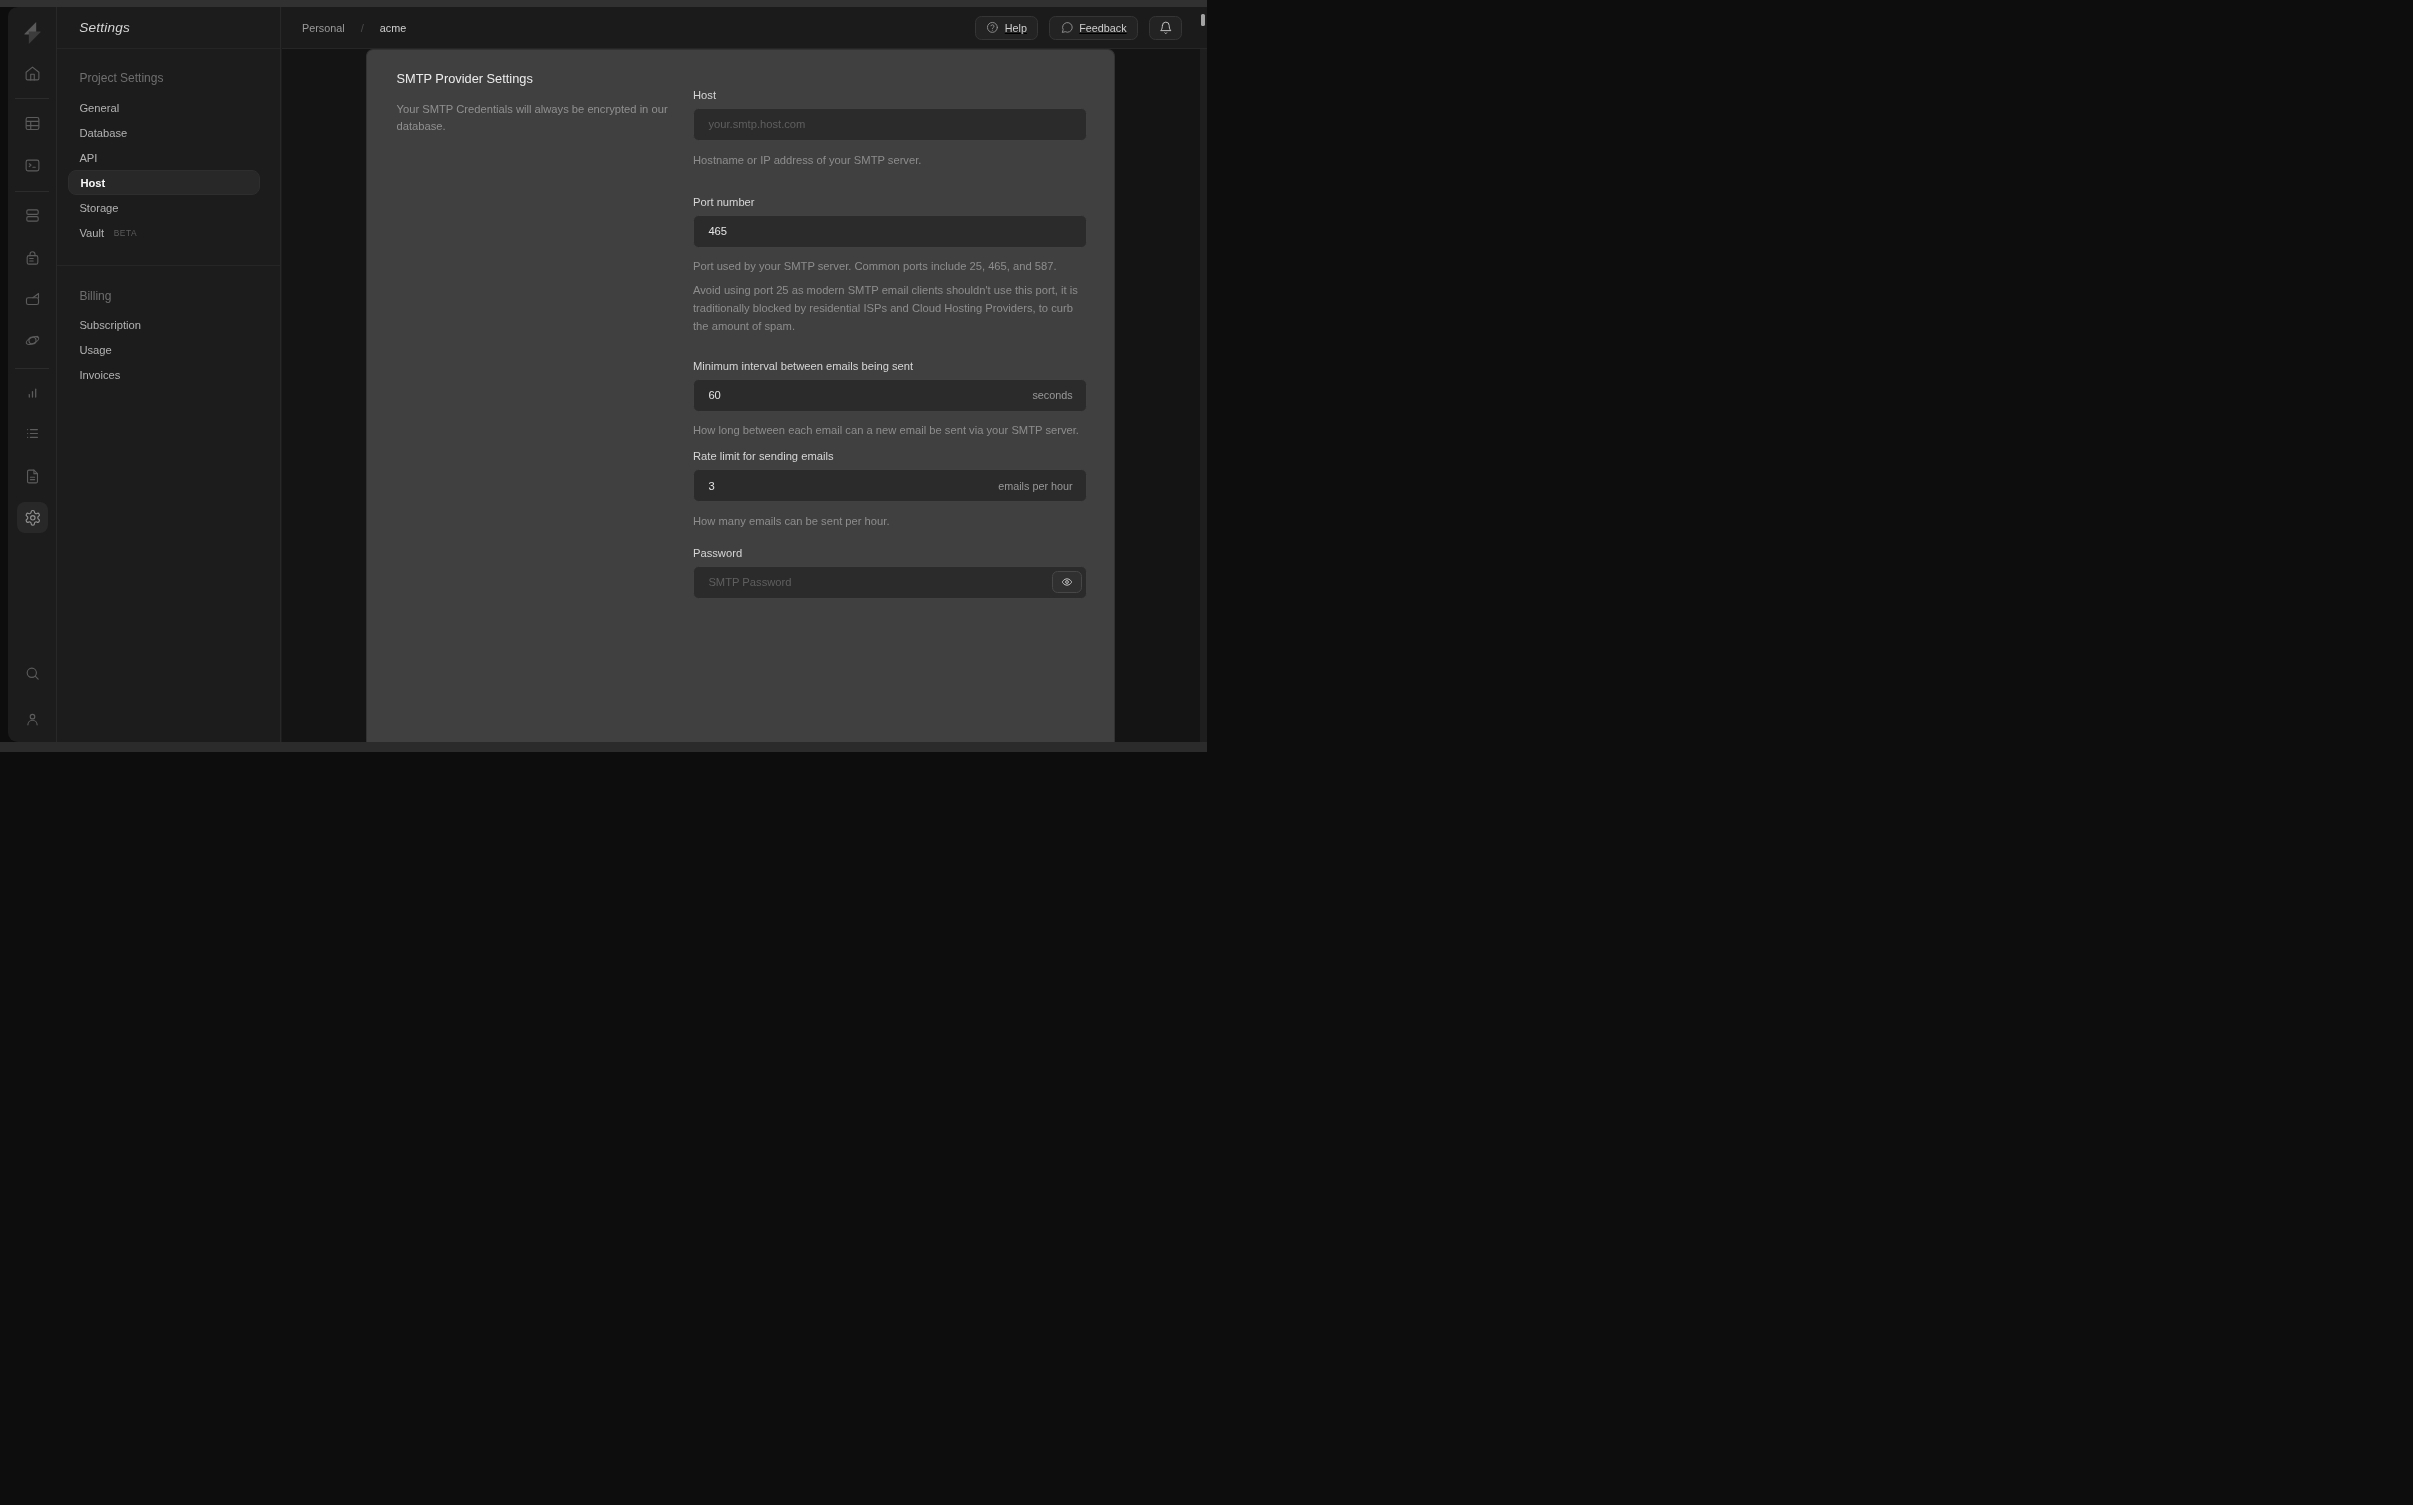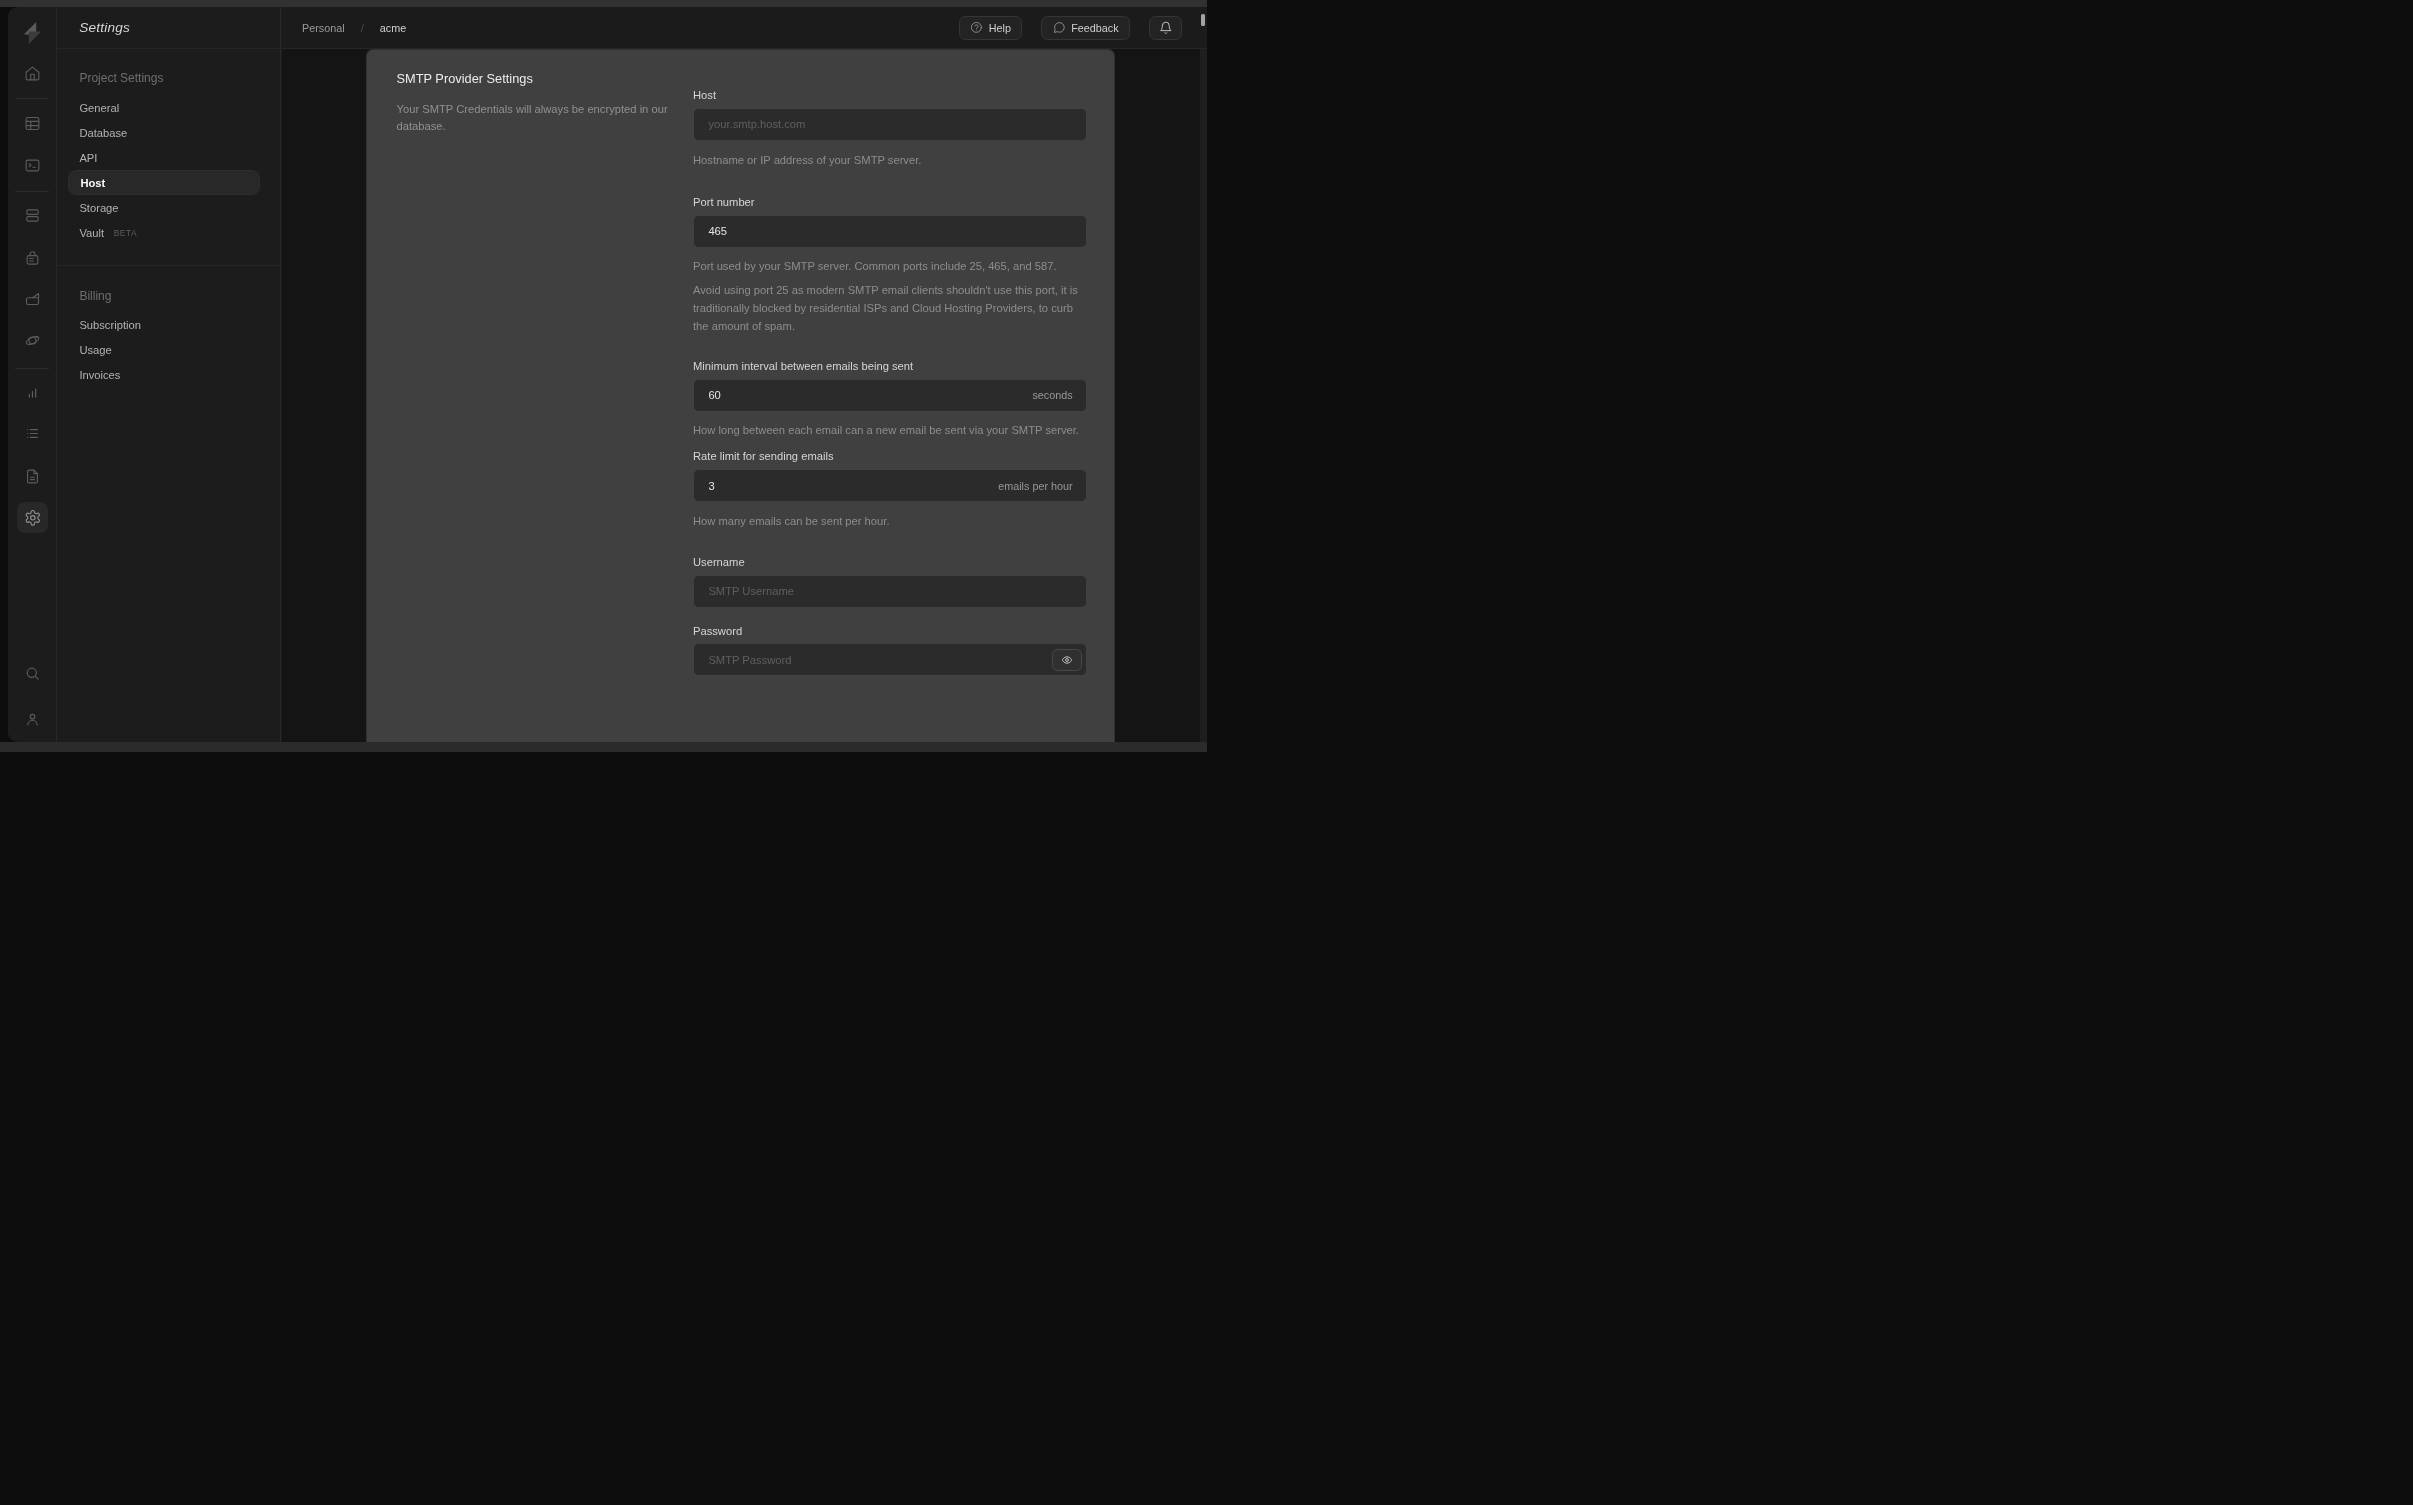--- a/index.html
+++ b/index.html
@@ -27,21 +27,21 @@
   .side-divider { border-top:0.8px solid #262626; margin:20px -11.2px 0 -11.2px; }
   .side-gap { height:22.3px; }
 
   
   .content { position:absolute; left:274px; top:0; right:0; height:100%; background:#1b1b1b; }
   .topbar { position:relative; height:42px; border-bottom:0.8px solid #262626; display:flex; align-items:center; padding:0 25px 0 20px; z-index:3; }
   .crumbs { display:flex; align-items:center; gap:16px; font-size:10.8px; }
   .crumb-org { color:#9a9a9a; cursor:pointer; }
   .crumb-sep { color:#4a4a4a; font-size:11.2px; }
   .crumb-project { color:#d0d0d0; cursor:pointer;text-align:center; }
-  .topbar-actions { margin-left:auto; display:flex; align-items:center; gap:19px; }
+  .topbar-actions { margin-left:auto; display:flex; align-items:center; gap:11px;text-decoration:underline; }
   .tb-btn { height:24px; display:flex; align-items:center; gap:5.6px; padding:0 10.4px; background:#232323; border:0.8px solid #353535; border-radius:6.4px; color:#cfcfcf; font-size:10.8px; cursor:pointer; }
   .tb-btn .ic { color:#949494; display:flex; }
   .tb-btn.icon-only { width:33px; justify-content:center; padding:0; }
 
   .scrim { position:absolute; left:0; top:42px; right:0; bottom:0; background:#141414; }
   .right-track { position:absolute; right:0; top:42px; bottom:0; width:7.2px; background:#1e1e1e; }
   .scroll-thumb { position:absolute; right:2.4px; top:6.4px; width:3.2px; height:12.8px; border-radius:1.6px; background:#a3a3a3; }
 
   
   .panel { position:absolute; left:84px; top:42px; width:749px; bottom:0; background:#404040; border:0.8px solid #323232; border-bottom:none; border-radius:7.2px 7.2px 0 0; z-index:2; }
@@ -294,26 +294,20 @@
 
         <div class="mt-rate">
           <label class="f-label">Rate limit for sending emails</label>
           <div class="input-wrap">
             <input class="text-input" type="text" value="3" style="">
             <span class="suffix">emails per hour</span>
           </div>
           <p class="f-help">How many emails can be sent per hour.</p>
         </div>
 
-        <div class="mt-user">
-          <label class="f-label">Username</label>
-          <div class="input-wrap">
-            <input class="text-input" type="text" placeholder="SMTP Username" style="">
-          </div>
-        </div>
 
         <div class="mt-pass">
           <label class="f-label">Password</label>
           <div class="input-wrap">
             <input class="text-input" type="password" placeholder="SMTP Password" style="">
             <button class="eye-btn" type="button">
               <svg width="12" height="12" viewBox="0 0 24 24" fill="none" stroke="currentColor" stroke-width="1.7" stroke-linejoin="round">
                 <path d="M2.5 12s3.5-6.5 9.5-6.5 9.5 6.5 9.5 6.5-3.5 6.5-9.5 6.5S2.5 12 2.5 12z"></path>
                   <circle cx="12" cy="12" r="2.8"></circle>
               </svg>

